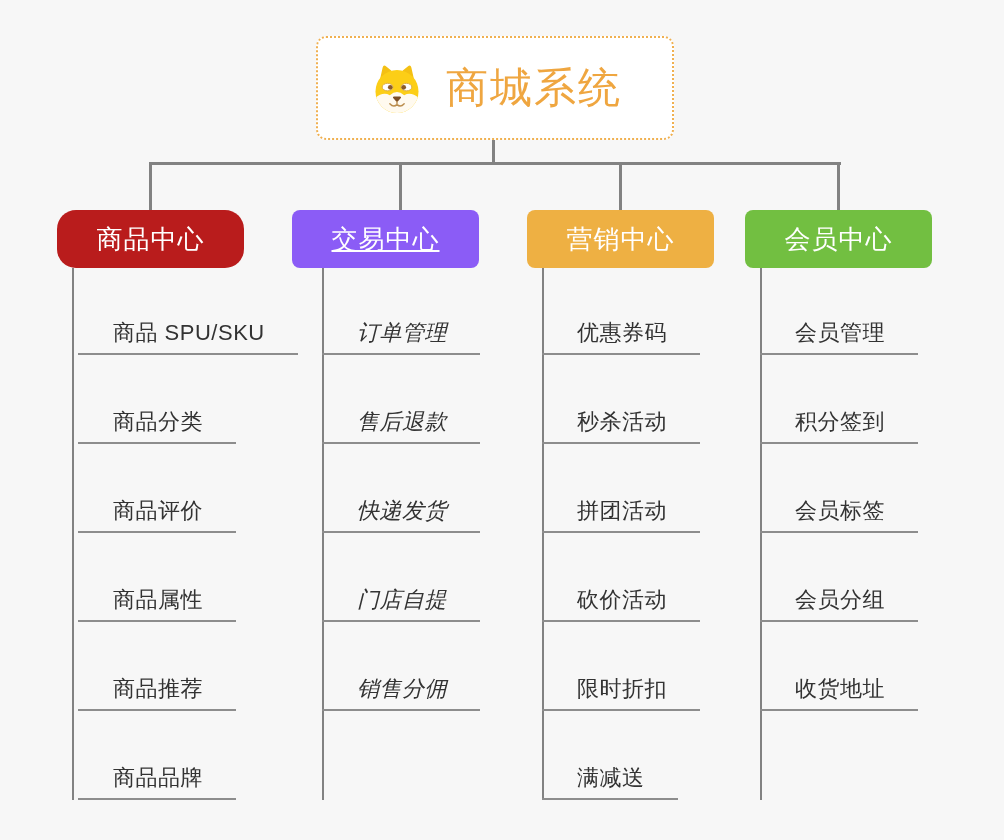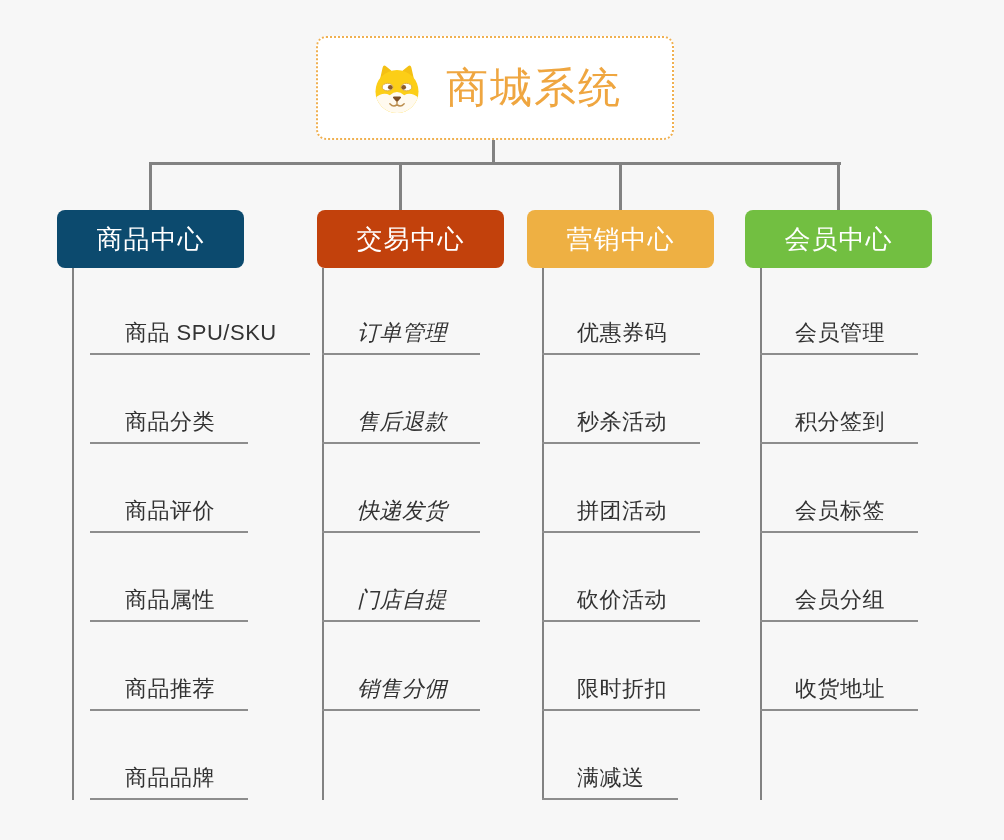--- a/index.html
+++ b/index.html
@@ -58,34 +58,34 @@
       </svg>
     </span>
     <span class="root-label">商城系统</span>
   </div>
 
   <div class="conn conn-stem"></div>
   <div class="conn" id="rail" style="left: 149px; top: 162px; width: 692px; height: 3px;"></div>
 
   <div id="branches">
       <div class="conn" style="left: 149px; top: 162px; width: 3px; height: 49px;"></div>
-      <div class="branch-node" style="left: 57px; background: #0c4a6e;">
+      <div class="branch-node" style="left: 57px; background: #b91c1c; border-radius: 19px;">
         <span>商品中心</span>
       </div>
       <div class="col-line" style="left: 72px;"></div>
-      <div class="col" style="left: 76px; padding-left: 14px;">
+      <div class="col" style="left: 64px; padding-left: 14px;">
         <div class="item">商品 SPU/SKU</div>
         <div class="item">商品分类</div>
         <div class="item">商品评价</div>
         <div class="item">商品属性</div>
         <div class="item">商品推荐</div>
         <div class="item">商品品牌</div>
       </div>
       <div class="conn" style="left: 399px; top: 162px; width: 3px; height: 49px;"></div>
-      <div class="branch-node" style="left: 317px; background: #c2410c;">
+      <div class="branch-node" style="left: 292px; background: #8b5cf6; text-decoration: underline;">
         <span>交易中心</span>
       </div>
       <div class="col-line" style="left: 322px;"></div>
       <div class="col" style="left: 322px; font-style: italic;">
         <div class="item">订单管理</div>
         <div class="item">售后退款</div>
         <div class="item">快递发货</div>
         <div class="item">门店自提</div>
         <div class="item">销售分佣</div>
       </div>

